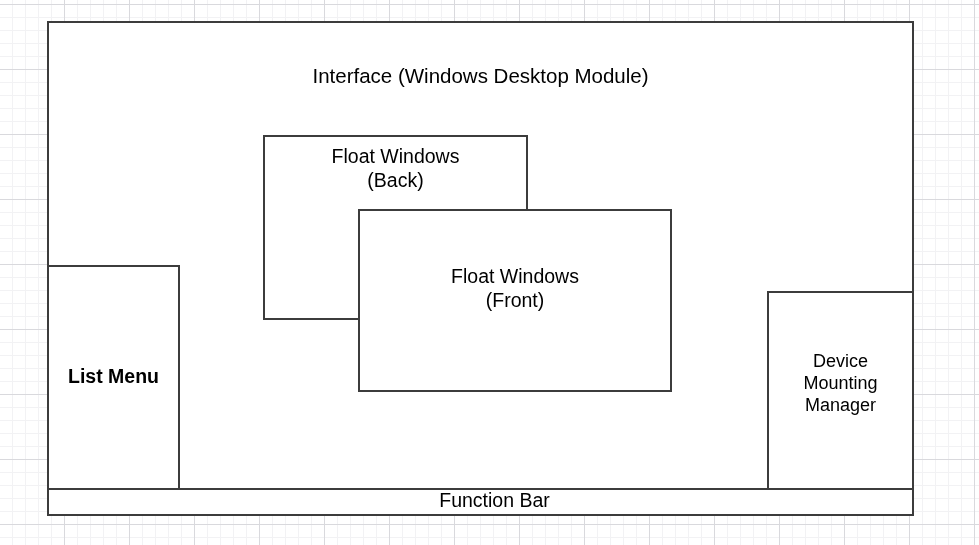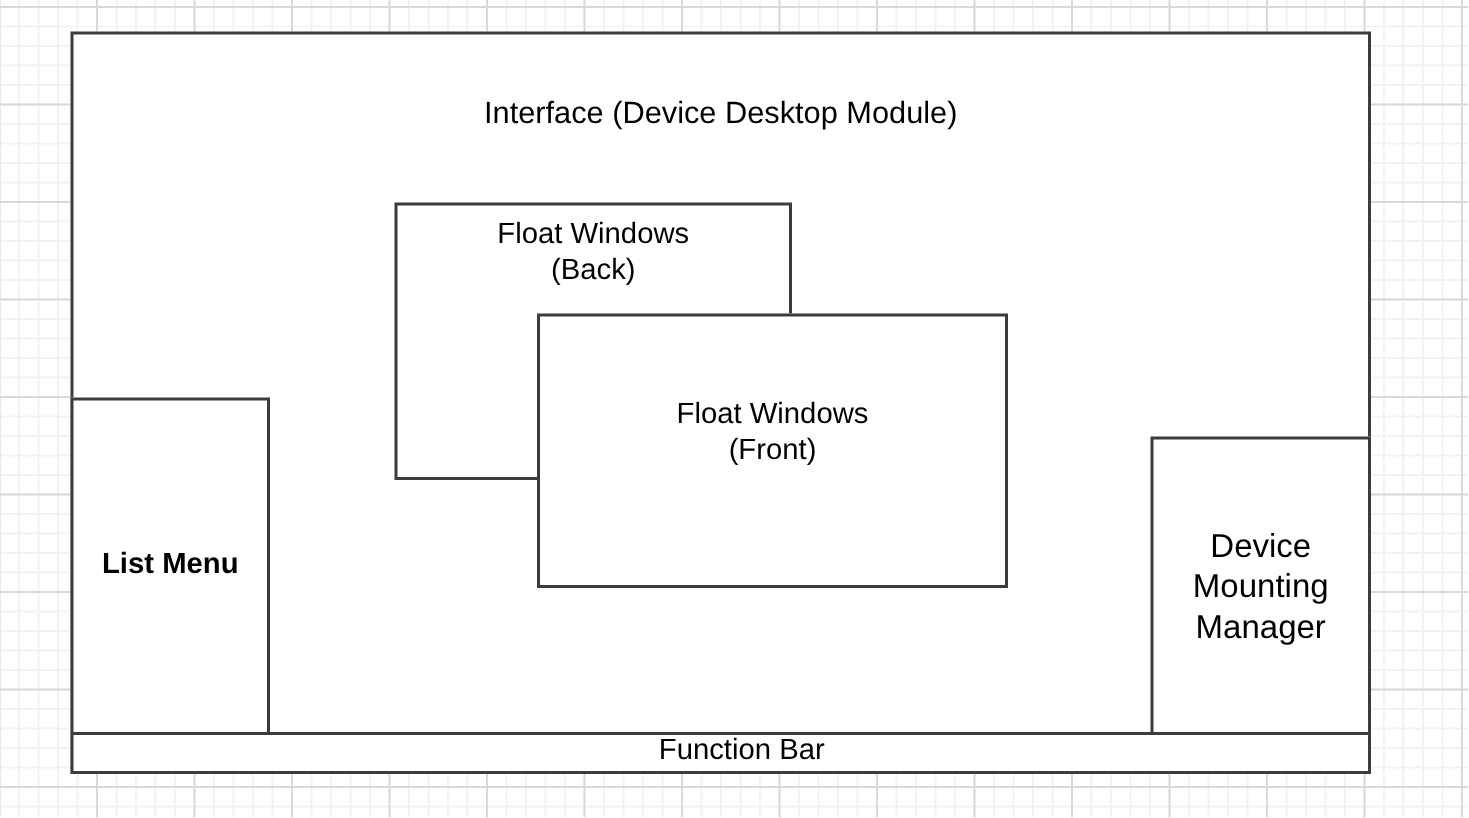--- a/index.html
+++ b/index.html
@@ -107,21 +107,21 @@
   
   #device-manager-box {
     left: 767px;
     top: 291px;
     width: 147px;
     height: 199px;
     z-index: 2;
   }
   #device-manager-label {
     top: 58px;
-    font-size: 22px;
+    font-size: 18px;
   }
 
   
   #function-bar-box {
     left: 47px;
     top: 488px;
     width: 867px;
     height: 28px;
     z-index: 4;
   }
@@ -130,21 +130,21 @@
     font-size: 19.5px;
     margin-left: 28px;
   }
 </style>
 </head>
 <body>
 
 <div id="canvas">
 
   <div class="box" id="interface-box">
-    <div class="box-label" id="interface-title">Interface (Device Desktop Module)</div>
+    <div class="box-label" id="interface-title">Interface (Windows Desktop Module)</div>
   </div>
 
   <div class="box" id="float-back-box">
     <div class="box-label" id="float-back-label">Float Windows
 (Back)</div>
   </div>
 
   <div class="box" id="float-front-box">
     <div class="box-label" id="float-front-label">Float Windows
 (Front)</div>

